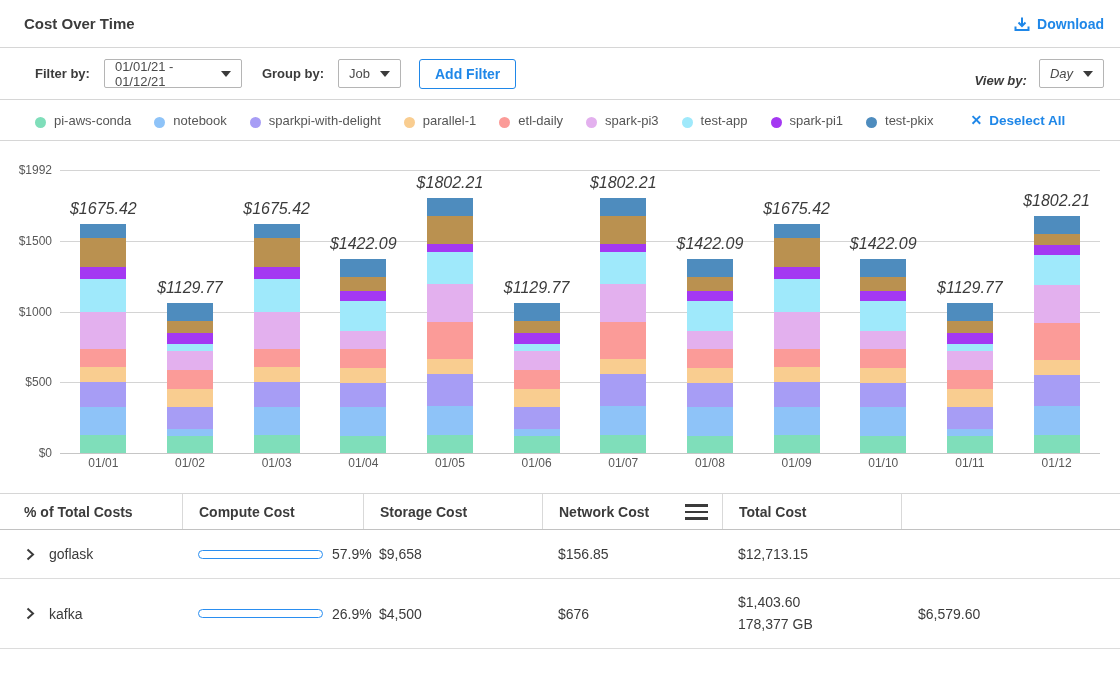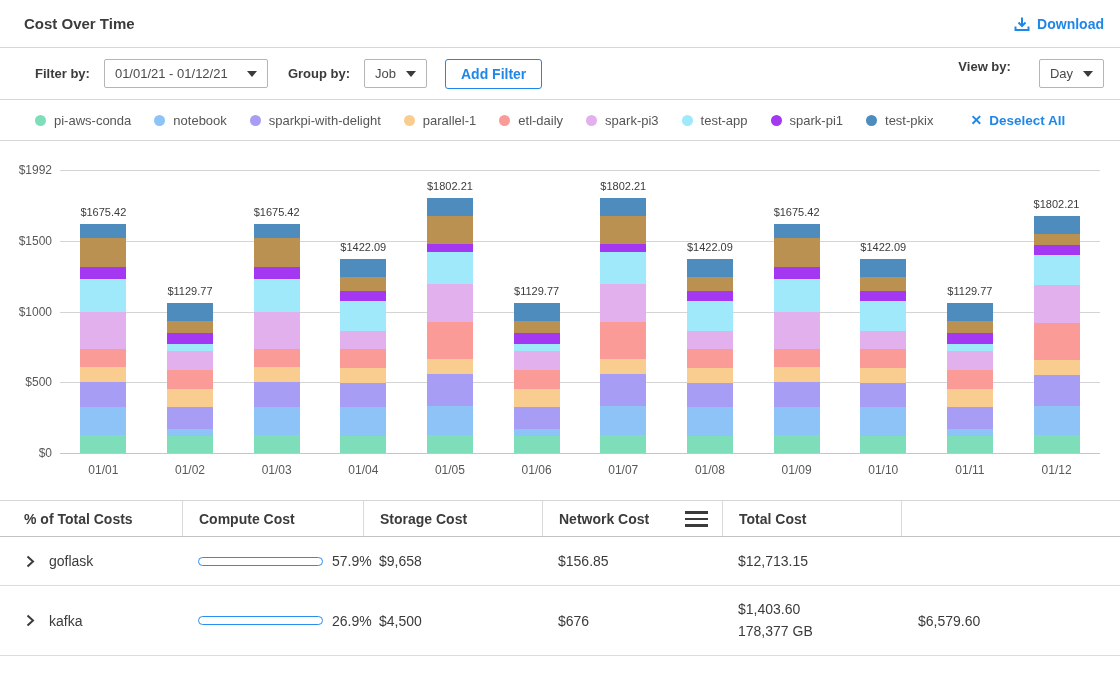--- a/index.html
+++ b/index.html
@@ -16,49 +16,49 @@
   
   .toolbar { height:52px; display:flex; align-items:center; justify-content:space-between;
     padding:0 16px 0 35px; border-bottom:1px solid #d6d6d6; }
   .tb-left { display:flex; align-items:center; gap:14px; }
   .tb-label { font-size:13px; font-weight:700; color:#3b3b3b; }
   .select { display:flex; align-items:center; justify-content:space-between; gap:10px;
     height:29px; border:1px solid #b5b5b5; border-radius:2px; background:#fff;
     padding:0 10px; font-size:13px; color:#4a4a4a; cursor:pointer; }
   .caret { width:0; height:0; border-left:5px solid transparent; border-right:5px solid transparent;
     border-top:6px solid #3b3b3b; }
-  .date-select { width:164px; }
+  .date-select { width:138px; }
   .add-filter-btn { margin-left:4px; height:30px; padding:0 15px; background:#fff;
     border:1px solid #1f87e8; border-radius:3px; color:#1f87e8; font-size:14px; font-weight:700;
     cursor:pointer; font-family:inherit; }
-  .tb-right { display:flex; align-items:flex-start; gap:28px; }
+  .tb-right { display:flex; align-items:flex-end; gap:12px;font-style:italic; }
 
   
   .legend-row { height:41px; display:flex; align-items:center; padding:0 16px 0 35px;
     border-bottom:1px solid #d6d6d6; gap:23px; }
-  .legend-item { display:flex; align-items:center; gap:8px; font-size:13px; color:#555; cursor:pointer; }
+  .legend-item { display:flex; align-items:flex-end; gap:8px; font-size:13px; color:#555; cursor:pointer; }
   .legend-dot { width:11px; height:11px; border-radius:50%; flex:0 0 auto; }
   .deselect-all { display:flex; align-items:center; gap:7px; color:#1f87e8; font-size:13.5px;
     font-weight:700; cursor:pointer; margin-left:14px; }
   .deselect-x { font-size:14px; font-weight:700; }
 
   
   .chart-section { position:relative; padding:29px 20px 0 60px; }
   .plot { position:relative; height:284px; border-bottom:1px solid #c6c6c6; }
   .gridline { position:absolute; left:0; right:0; height:1px; background:#d4d4d4; }
   .ytick { position:absolute; left:-52px; width:44px; text-align:right; font-size:12px;
     color:#585858; transform:translateY(-50%); }
   .bars { position:absolute; inset:0; display:flex; align-items:flex-end; }
   .bar-slot { width:8.3333%; height:100%; display:flex; flex-direction:column;
     align-items:center; justify-content:flex-end; position:relative; }
-  .bar-total { font-size:11px; color:#3b3b3b; margin-bottom:6px; white-space:nowrap; }
+  .bar-total { font-size:16px; color:#3b3b3b; margin-bottom:6px; white-space:nowrap;font-style:italic; }
   .stack { width:46px; display:flex; flex-direction:column-reverse; cursor:pointer; }
   .seg { width:100%; }
   .xlabels { display:flex; margin-top:0; }
-  .xlabel-slot { width:8.3333%; text-align:center; font-size:12px; color:#585858; padding-top:9px; }
+  .xlabel-slot { width:8.3333%; text-align:center; font-size:12px; color:#585858; padding-top:2px; }
 
   
   .table-section { margin-top:23px; border-top:1px solid #d6d6d6; }
   .tgrid { display:grid; grid-template-columns:182px 181px 179px 180px 180px 1fr; }
   .thead { border-bottom:1px solid #c2c2c2; }
   .th { font-size:14px; font-weight:700; color:#3b3b3b; padding:10px 12px 9px 16px;
     display:flex; align-items:center; justify-content:space-between; }
   .th:first-child { padding-left:24px; }
   .th + .th { border-left:1px solid #d9d9d9; }
   .th:last-child { border-right:1px solid #d9d9d9; }

